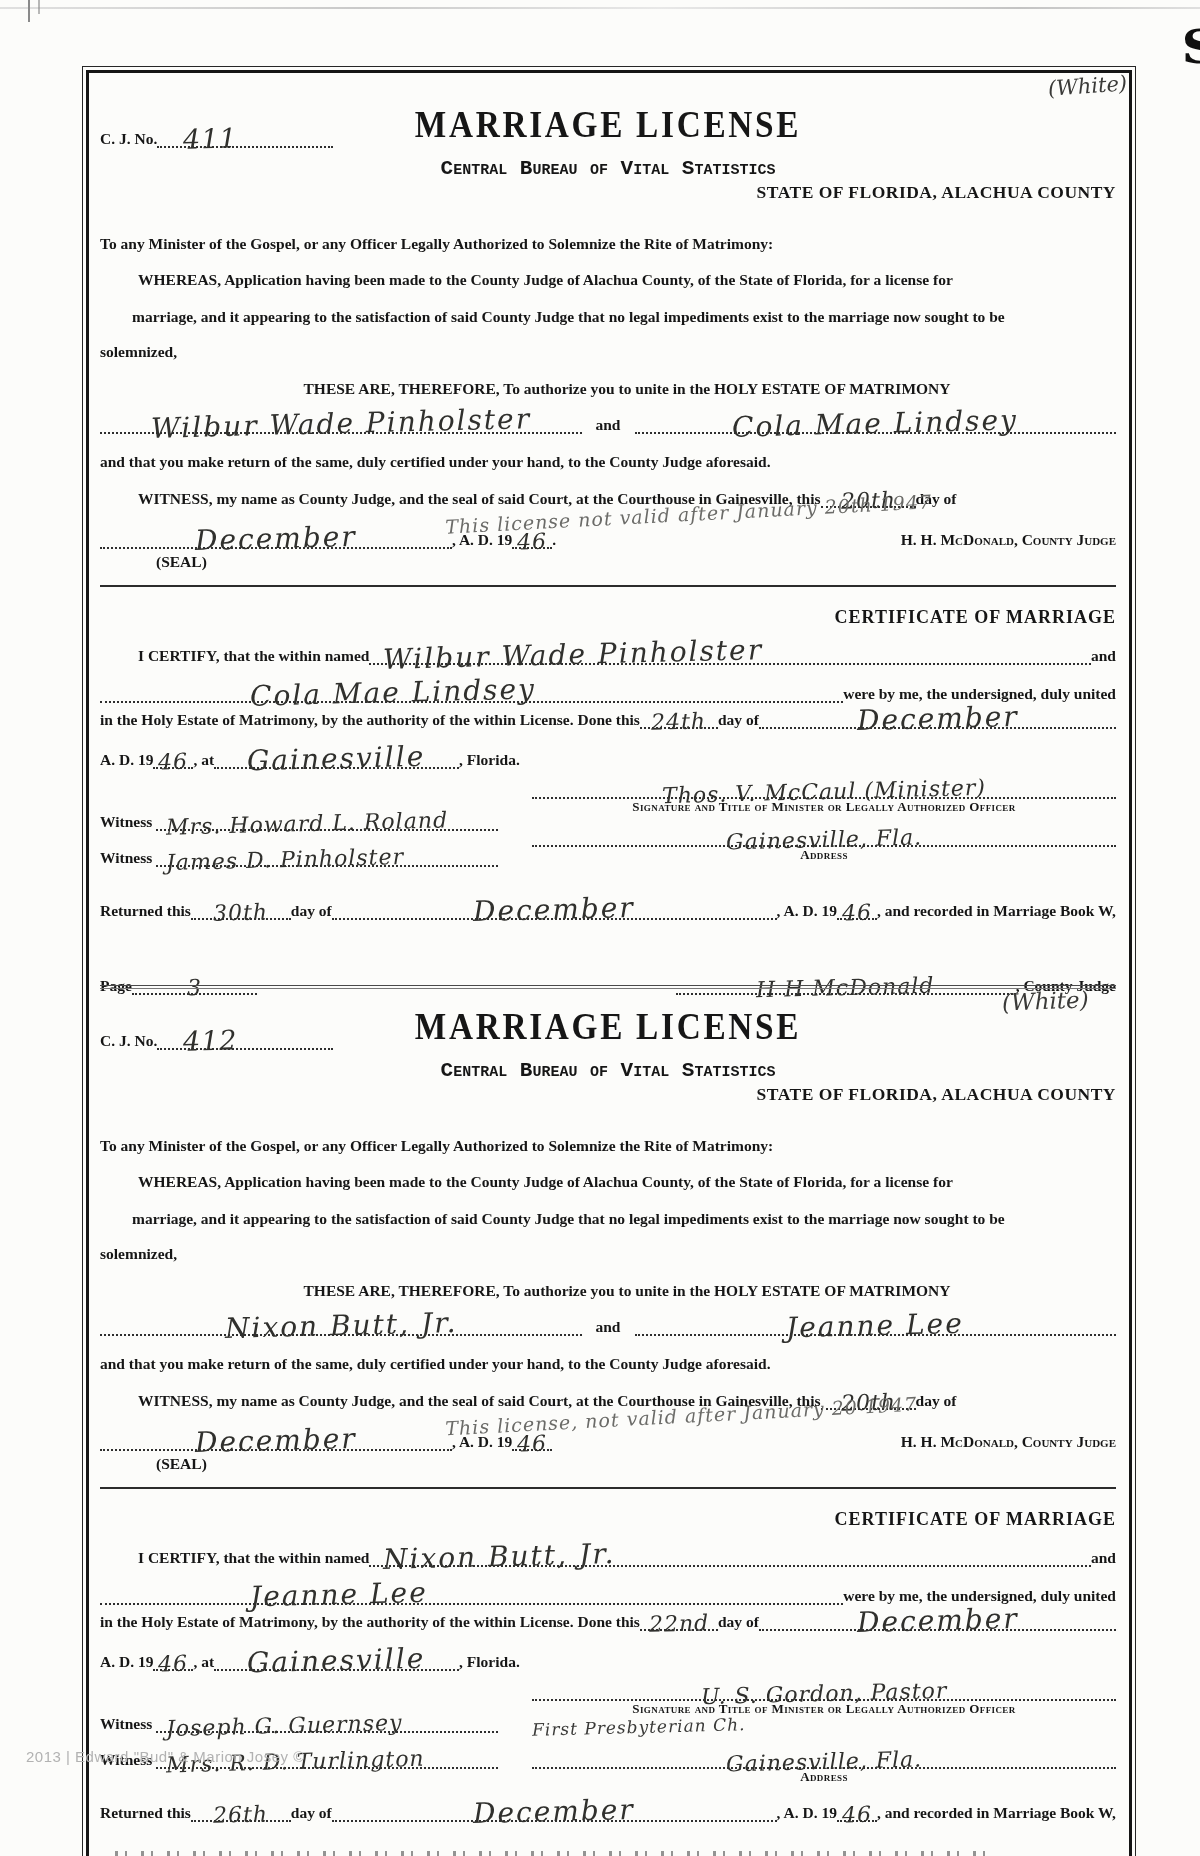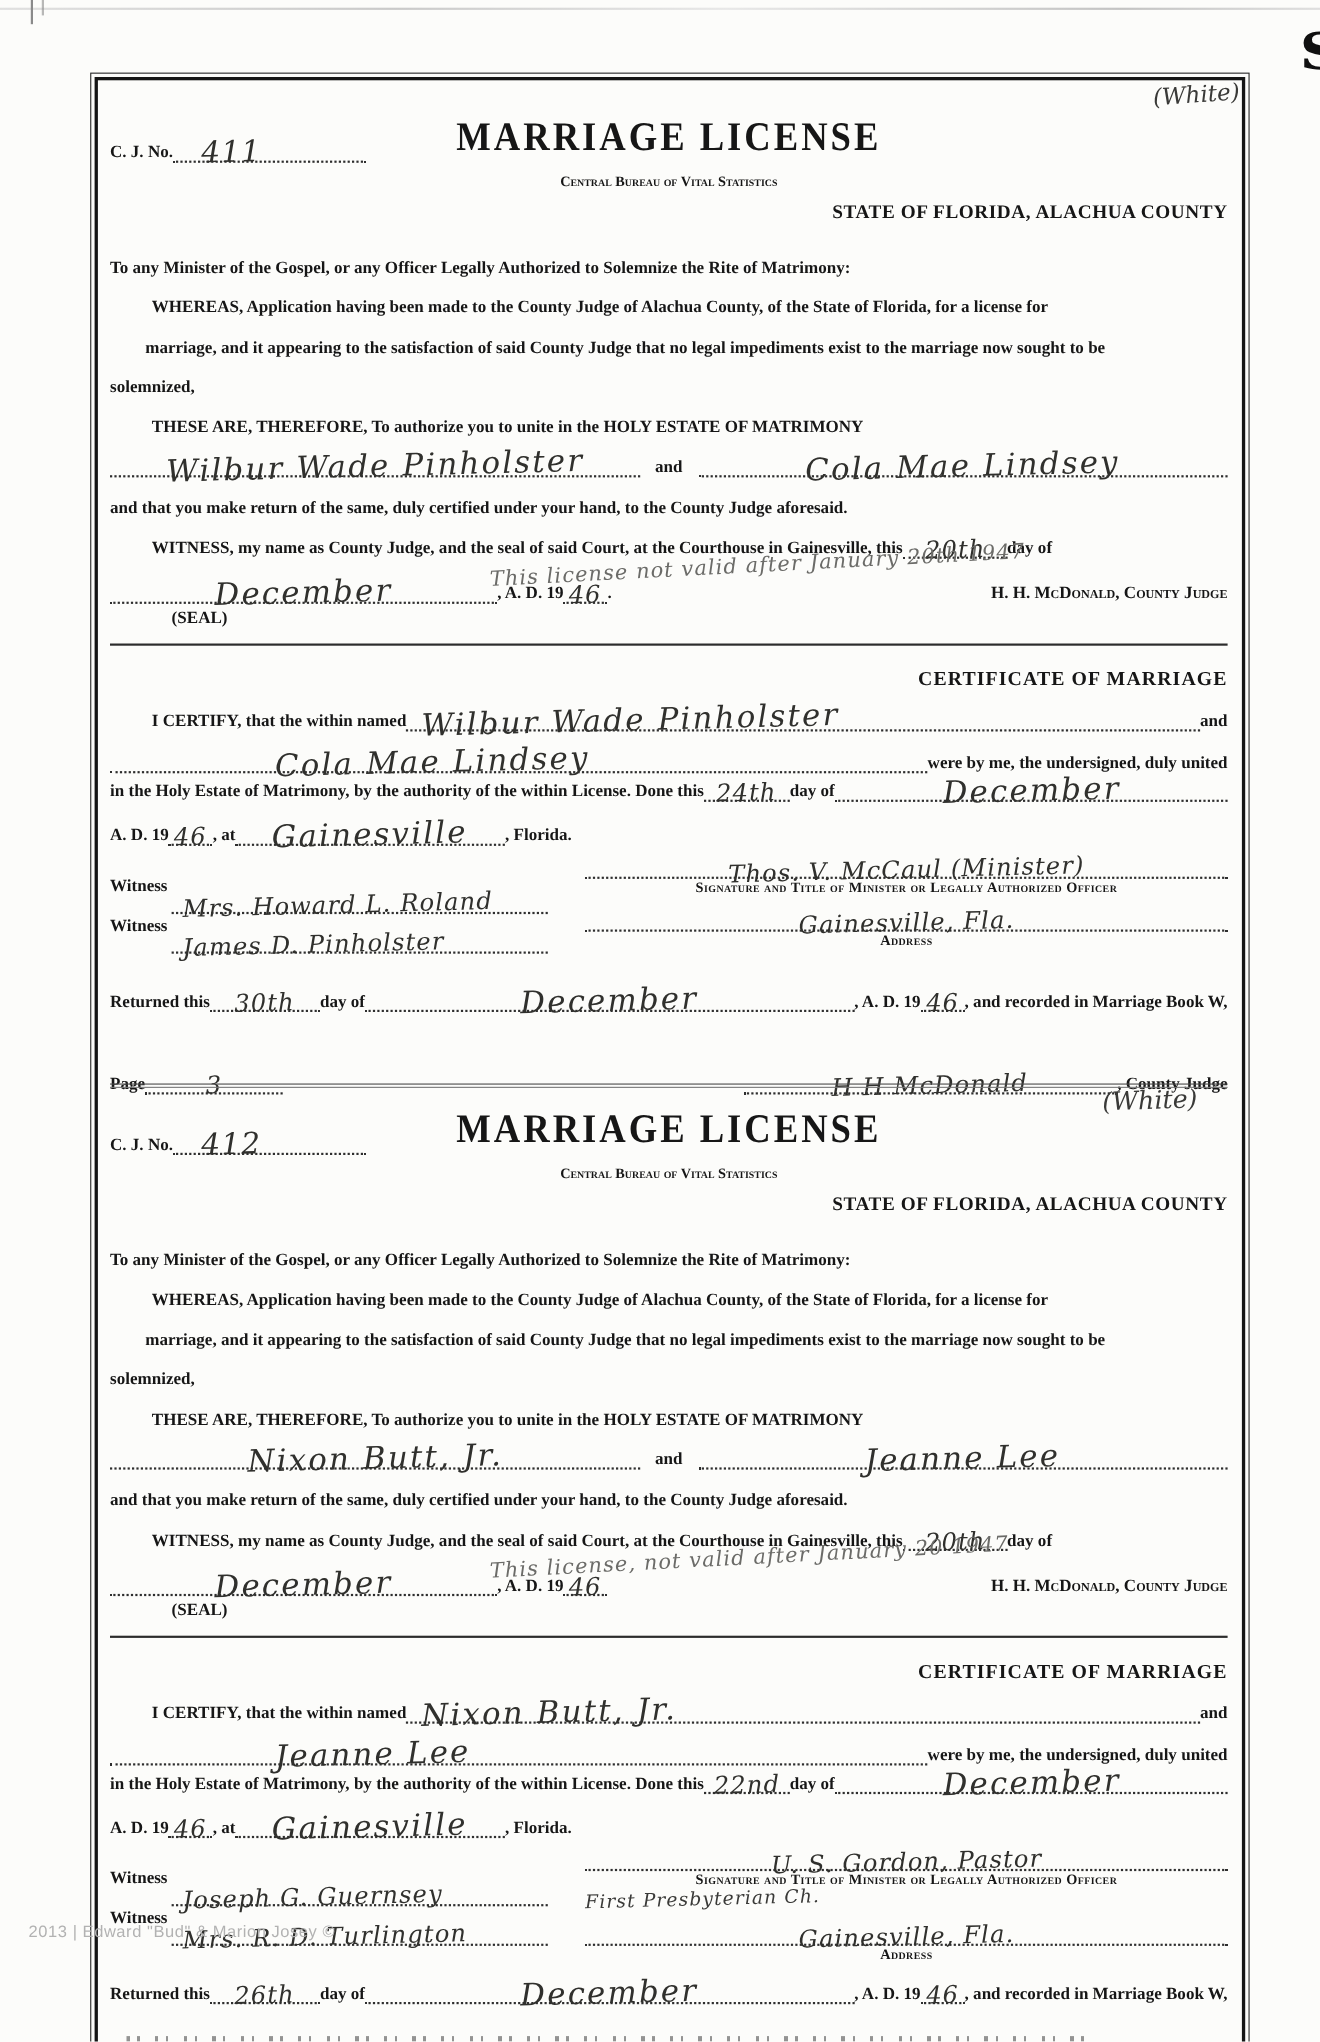--- a/index.html
+++ b/index.html
@@ -42,27 +42,27 @@
     font-size:19px;letter-spacing:1px;white-space:nowrap;}
   .race-note{position:absolute;z-index:8;font-family:"DejaVu Serif",serif;font-style:italic;
     color:#3a3a38;font-size:21px;transform:rotate(-4deg);white-space:nowrap;}
   .lbl{font-weight:700;font-variant:small-caps;font-size:13px;letter-spacing:.4px;text-align:center;}
   
   .license{position:absolute;left:100px;width:1016px;height:880px;font-size:15.5px;}
   .r-cj{top:30px;display:inline-flex;align-items:flex-end;}
   .cj-dots{width:150px;justify-content:flex-start;padding-left:26px;}
   .r-title{top:8px;margin:0;text-align:center;font-size:37px;font-weight:700;letter-spacing:3px;
     transform:scaleX(.9);font-family:"Liberation Serif",serif;}
-  .r-sub1{top:62px;text-align:center;font-size:13px;}
+  .r-sub1{top:62px;text-align:center;font-size:21px;font-family:Liberation Mono, monospace;}
   .r-sub2{top:87px;text-align:right;font-size:17.5px;font-weight:700;letter-spacing:.5px;}
   .r-salutation{top:140px;}
   .r-w1{top:176px;}
   .r-w2{top:213px;margin-left:32px;}
   .r-w3{top:248px;}
-  .r-these{top:285px;}
+  .r-these{top:285px;text-align:center;}
   .r-names{top:303px;height:36px;}
   .andw{margin:0 14px;}
   .name-slot{padding-bottom:0;}
   .r-return{top:358px;}
   .r-witness{top:395px;display:flex;align-items:flex-end;}
   .day-slot{width:95px;}
   .r-month{top:424px;height:30px;}
   .month-slot{width:352px;}
   .yr-slot{width:40px;}
   .r-note{top:408px;left:345px;transform:rotate(-3deg);}
@@ -72,21 +72,21 @@
   .r-certify{top:538px;height:32px;}
   .groom-slot{justify-content:flex-start;padding-left:14px;}
   .r-bride{top:576px;height:32px;}
   .bride-slot{justify-content:flex-start;padding-left:150px;}
   .r-holy{top:606px;height:28px;}
   .dday-slot{width:78px;}
   .r-ad{top:646px;height:28px;}
   .place-slot{width:245px;}
   .cols{position:absolute;top:672px;left:0;right:0;display:flex;align-items:flex-start;}
   .col-left{width:398px;padding-top:30px;}
-  .wit-row{display:flex;height:34px;margin-bottom:2px;}
+  .wit-row{display:flex;align-items:flex-end;height:34px;margin-bottom:2px;}
   .wit-row .dots{flex:1;justify-content:flex-start;padding-left:10px;margin-left:4px;}
   .col-right{flex:1;margin-left:34px;}
   .sig-line{border-bottom:2px dotted #2e2e2e;text-align:center;height:30px;
     display:flex;align-items:flex-end;justify-content:center;}
   .sig-line .hw{margin-bottom:-6px;}
   .church{font-size:17px;text-align:center;margin-top:2px;color:#3a3a38;}
   .church:empty{display:none;}
   .r-returned{top:795px;height:30px;}
   .rday-slot{width:100px;}
   .rmonth-slot{flex:1;}

